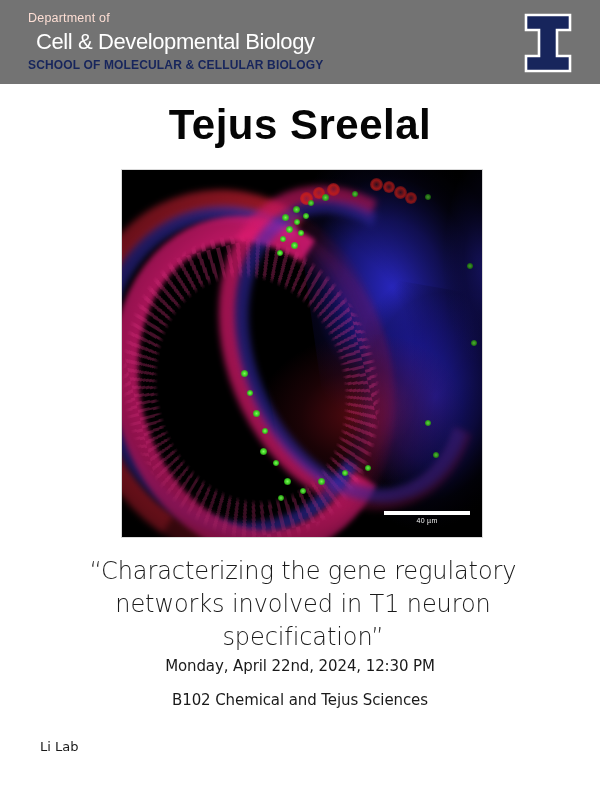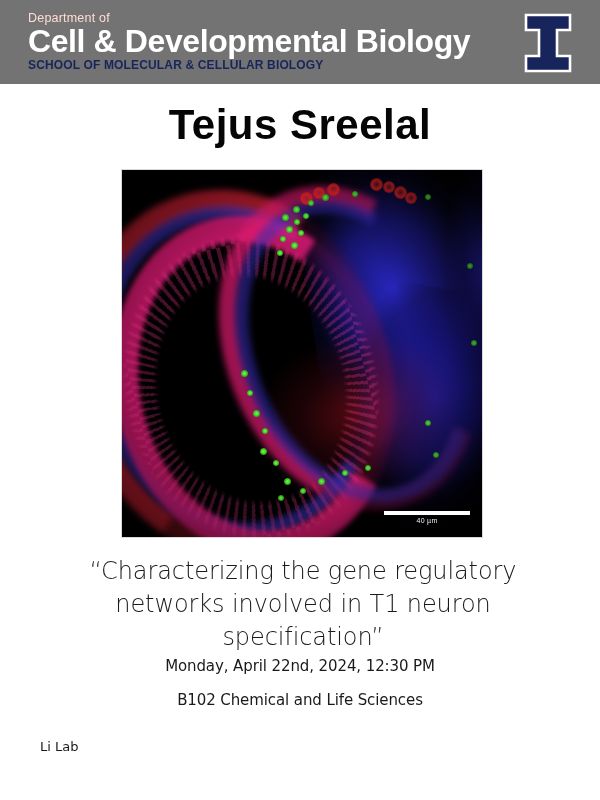--- a/index.html
+++ b/index.html
@@ -35,26 +35,26 @@
     font-family: "Liberation Sans", sans-serif;
     font-size: 12.5px;
     font-weight: 400;
     color: #fdded4;
     letter-spacing: 0.2px;
     line-height: 16px;
     margin: 0;
   }
   .dept-name {
     font-family: "Liberation Sans", sans-serif;
-    font-size: 32px;
-    font-weight: bold;
+    font-size: 22px;
+    font-weight: normal;
     color: #ffffff;
     letter-spacing: -0.4px;
     line-height: 29px;
-    margin: 1px 0 0 0;
+    margin: 1px 0 0 8px;
     white-space: nowrap;
   }
   .school-name {
     font-family: "Liberation Sans", sans-serif;
     font-size: 12px;
     font-weight: bold;
     color: #17255c;
     letter-spacing: 0.15px;
     line-height: 14px;
     margin: 2px 0 14px 0;
@@ -364,16 +364,16 @@
       <div class="scale-bar-label">40 µm</div>
     </div>
 
   </div>
 </div>
 
 <p class="talk-title">“Characterizing the gene regulatory networks involved in T1 neuron specification”</p>
 
 <div class="event-details">
   <p class="detail-line">Monday, April 22nd, 2024, 12:30 PM</p>
-  <p class="detail-line">B102 Chemical and Life Sciences</p>
+  <p class="detail-line">B102 Chemical and Tejus Sciences</p>
 </div>
 
 <p class="lab-footer">Li Lab</p>
 
 </body></html>

